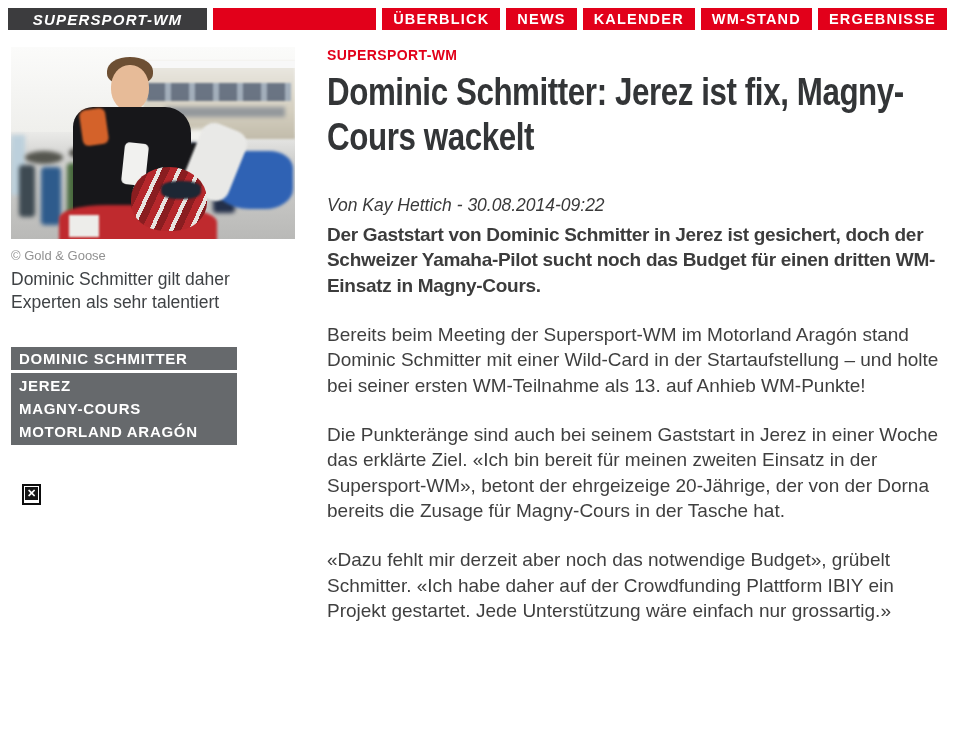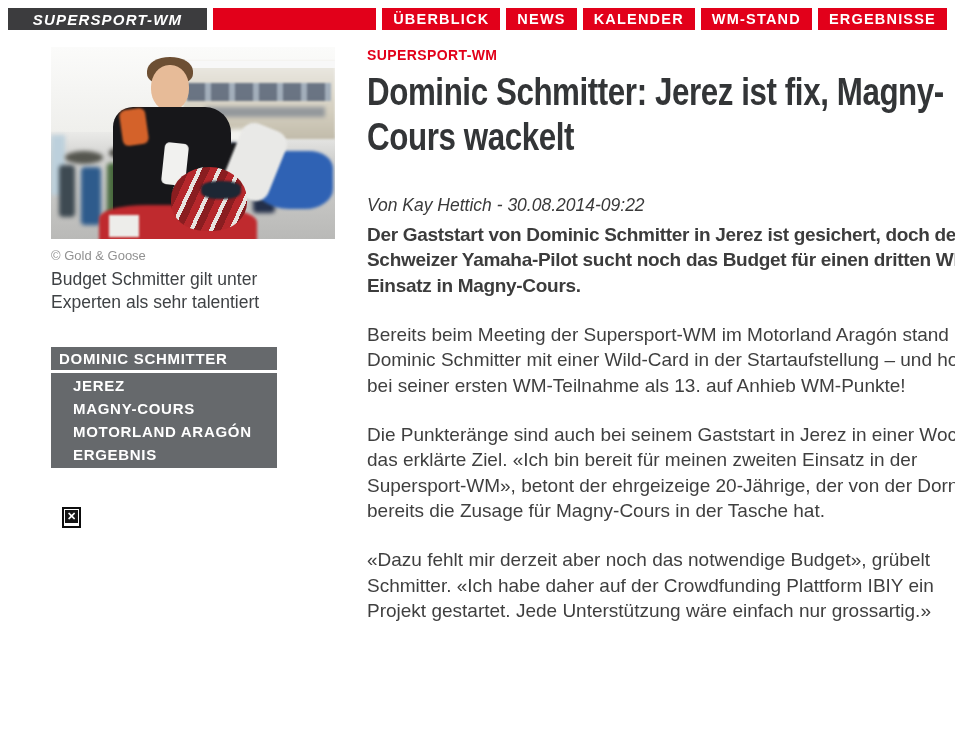--- a/index.html
+++ b/index.html
@@ -25,21 +25,21 @@
     background:#e2001a; color:#fff; display:flex; align-items:center;
     padding:0 11px; font-size:14.5px; font-weight:bold; letter-spacing:1.2px;
     white-space:nowrap; cursor:pointer;
   }
 
   
   .layout {
     position:absolute; top:47px; left:11px; right:8px;
     display:flex; gap:32px;
   }
-  .left-col { width:284px; flex:none;margin-left:40px; }
+  .left-col { width:284px; flex:none; }
   .right-col { flex:1; max-width:617px; }
 
   
   .photo {
     width:284px; height:192px; position:relative; overflow:hidden;
     background:linear-gradient(180deg,#f6f6f4 0%,#eeeeec 42%,#d2d2d0 58%,#b9b9b7 100%);
   }
   .photo * { position:absolute; }
   .ph-sky { left:0; top:0; width:100%; height:85px; background:linear-gradient(180deg,#fbfbfa,#efefec); }
   .ph-building { right:0; top:14px; width:152px; height:78px;
@@ -90,21 +90,21 @@
   .caption { margin-top:5px; font-size:17.5px; line-height:1.32; color:#3f4245; width:252px; }
 
   
   .tags { margin-top:33px; width:226px; }
   .tag-row {
     background:#66696c; color:#fff; font-size:15px; font-weight:bold;
     letter-spacing:.7px; line-height:23px; height:23px; padding-left:8px;
     white-space:nowrap; cursor:pointer;
   }
   .tag-primary { margin-bottom:3px; }
-  .tag-group { background:#66696c; padding:1px 0 2px 14px; }
+  .tag-group { background:#66696c; padding:1px 0 2px 0; }
 
   
   .broken-img {
     margin-top:39px; margin-left:11px; width:19px; height:21px;
     border:2px solid #0d0d0d; background:#fff; display:block; padding:1px;
   }
   .broken-img .bi-inner {
     width:13px; height:13px; background:#151515; color:#fff;
     display:flex; align-items:center; justify-content:center;
     font-size:11px; font-weight:bold; line-height:1;
@@ -180,39 +180,36 @@
       <div class="ph-shoulder-white"></div>
       <div class="ph-chest-orange"></div>
       <div class="ph-bottle"></div>
       <div class="ph-redbike"></div>
       <div class="ph-numplate"></div>
       <div class="ph-helmet"></div>
       <div class="ph-visor"></div>
     </div>
 
     <div class="credit">© Gold &amp; Goose</div>
-    <div class="caption">Budget Schmitter gilt unter Experten als sehr talentiert</div>
+    <div class="caption">Dominic Schmitter gilt daher Experten als sehr talentiert</div>
 
     <nav class="tags">
       <div class="tag-row tag-primary">
         <span>DOMINIC SCHMITTER</span>
       </div>
       <div class="tag-group">
         <div class="tag-row">
           <span>JEREZ</span>
         </div>
         <div class="tag-row">
           <span>MAGNY-COURS</span>
         </div>
         <div class="tag-row">
           <span>MOTORLAND ARAGÓN</span>
         </div>
-        <div class="tag-row">
-          <span>ERGEBNIS</span>
-        </div>
       </div>
     </nav>
 
     <span class="broken-img">
       <span class="bi-inner">✕</span>
     </span>
   </aside>
 
   <main class="right-col">
 

